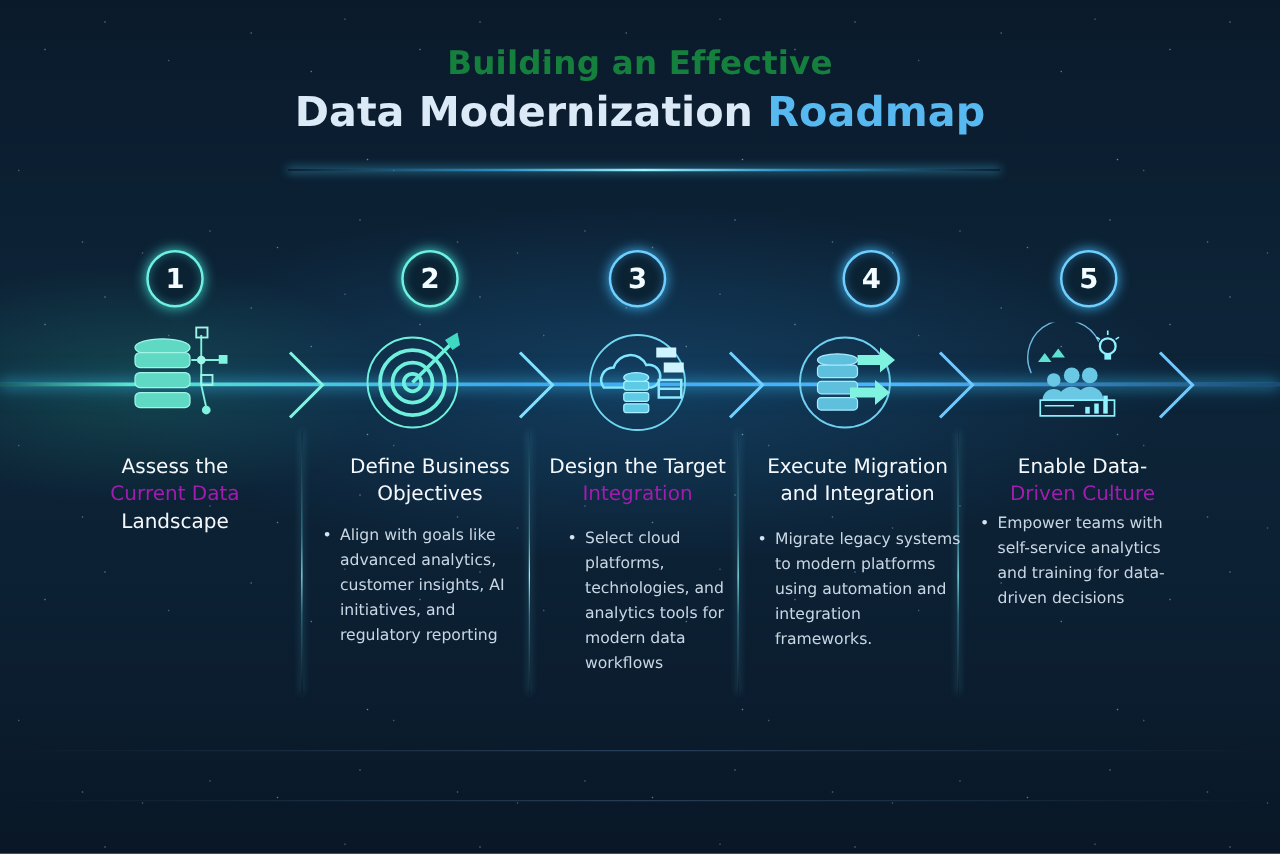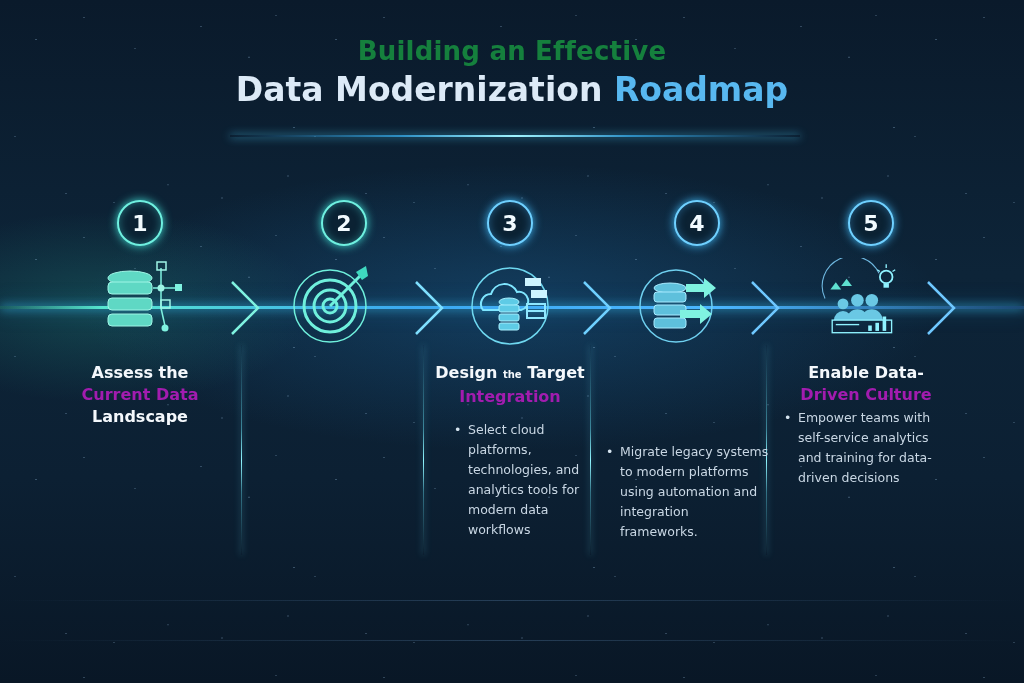--- a/index.html
+++ b/index.html
@@ -62,24 +62,24 @@
     background:#0b2233;
     font-size:22px; font-weight:bold; color:#f2fbff;
     display:flex; align-items:center; justify-content:center;
   }
   .num.blue { border-color:#6fd0ff; box-shadow:0 0 10px #3fb4f0, inset 0 0 8px rgba(70,170,240,0.4); }
   .icon {
     position:absolute; top:258px; left:50%; margin-left:-45px; width:90px; height:90px;
   }
   .step-title {
     position:absolute; top:362px; left:0; right:0; text-align:center;
-    font-size:16px; font-weight:bold; line-height:22px; color:#f4f8fc;
+    font-size:16px; font-weight:normal; line-height:22px; color:#f4f8fc;
   }
   .step-title .hl { color:#a21caf; }
-  .step-title .small { font-size:10px; }
+  .step-title .small { font-size:16px; }
   .bullet {
     position:absolute; left:18px; right:6px;
     font-size:12.5px; line-height:20px; color:#c9d7e4;
   }
   .bullet::before {
     content:"\2022"; position:absolute; left:-14px; top:0; color:#d5e4ef;
   }
   .divider {
     position:absolute; top:345px; width:1px; height:210px;
     background:linear-gradient(180deg, transparent, rgba(90,200,220,0.6) 40%, #8ff5ff 55%, rgba(90,200,220,0.5) 70%, transparent);
@@ -158,20 +158,25 @@
   <svg class="icon" style="margin-left:-54px" viewBox="0 0 90 90">
     <g fill="none" stroke="#6ff0dc" stroke-width="3">
       <circle cx="40" cy="48" r="36" stroke-width="1.5"></circle>
       <circle cx="40" cy="48" r="26"></circle>
       <circle cx="40" cy="48" r="16"></circle>
       <circle cx="40" cy="48" r="7"></circle>
     </g>
     <line x1="40" y1="48" x2="72" y2="16" stroke="#6ff0dc" stroke-width="3"></line>
     <polygon points="66,14 76,8 78,18 72,22" fill="#3fd8c0"></polygon>
   </svg>
+  <div class="step-title">
+    <span>Define Business</span><br>
+    <span>Objectives</span>
+  </div>
+  <div class="bullet" style="top:418px">Align with goals like advanced analytics, customer insights, AI initiatives, and regulatory reporting</div>
 </div>
 
 <div class="step" style="left:420px">
   <div class="num blue">3</div>
   <svg class="icon" viewBox="0 0 90 90">
     <circle cx="45" cy="48" r="38" fill="none" stroke="#6fd8f0" stroke-width="1.5"></circle>
     <path d="M18,52 a10,10 0 0 1 8,-16 a14,14 0 0 1 26,-2 a9,9 0 0 1 4,18 z" fill="none" stroke="#7fe6ff" stroke-width="2"></path>
     <g fill="#5ecbe6" stroke="#a8f0ff" stroke-width="1">
       <ellipse cx="44" cy="44" rx="10" ry="4"></ellipse>
       <rect x="34" y="47" width="20" height="7" rx="2"></rect>
@@ -198,21 +203,26 @@
     <circle cx="40" cy="48" r="36" fill="none" stroke="#6fd0f0" stroke-width="1.5"></circle>
     <g fill="#5ec0dc" stroke="#a8eaff" stroke-width="1">
       <ellipse cx="34" cy="30" rx="16" ry="5"></ellipse>
       <rect x="18" y="34" width="32" height="10" rx="3"></rect>
       <rect x="18" y="47" width="32" height="10" rx="3"></rect>
       <rect x="18" y="60" width="32" height="10" rx="3"></rect>
     </g>
     <polygon points="50,26 68,26 68,20 80,30 68,40 68,34 50,34" fill="#7ff2e0"></polygon>
     <polygon points="44,52 64,52 64,46 76,56 64,66 64,60 44,60" fill="#7ff2e0"></polygon>
   </svg>
-  <div class="bullet" style="top:442px; left:24px">Migrate legacy systems to modern platforms using automation and integration frameworks.</div>
+  <div class="step-title">
+    <span>Execute Migration</span><br>
+    <span class="small">and</span>
+    <span>Integration</span>
+  </div>
+  <div class="bullet" style="top:421px; left:24px">Migrate legacy systems to modern platforms using automation and integration frameworks.</div>
 </div>
 
 <div class="step" style="left:776px">
   <div class="num blue" style="margin-left:-18px">5</div>
   <svg class="icon" style="margin-left:-50px" viewBox="0 0 100 90">
     <path d="M10,40 a30,30 0 0 1 60,-28" fill="none" stroke="#6fb8e0" stroke-width="1.2"></path>
     <polygon points="16,30 22,22 28,30" fill="#5fe0d0"></polygon>
     <polygon points="28,26 34,18 40,26" fill="#5fe0d0"></polygon>
     <circle cx="78" cy="16" r="7" fill="none" stroke="#8ff2ff" stroke-width="2"></circle>
     <rect x="75" y="23" width="6" height="5" fill="#8ff2ff"></rect>

